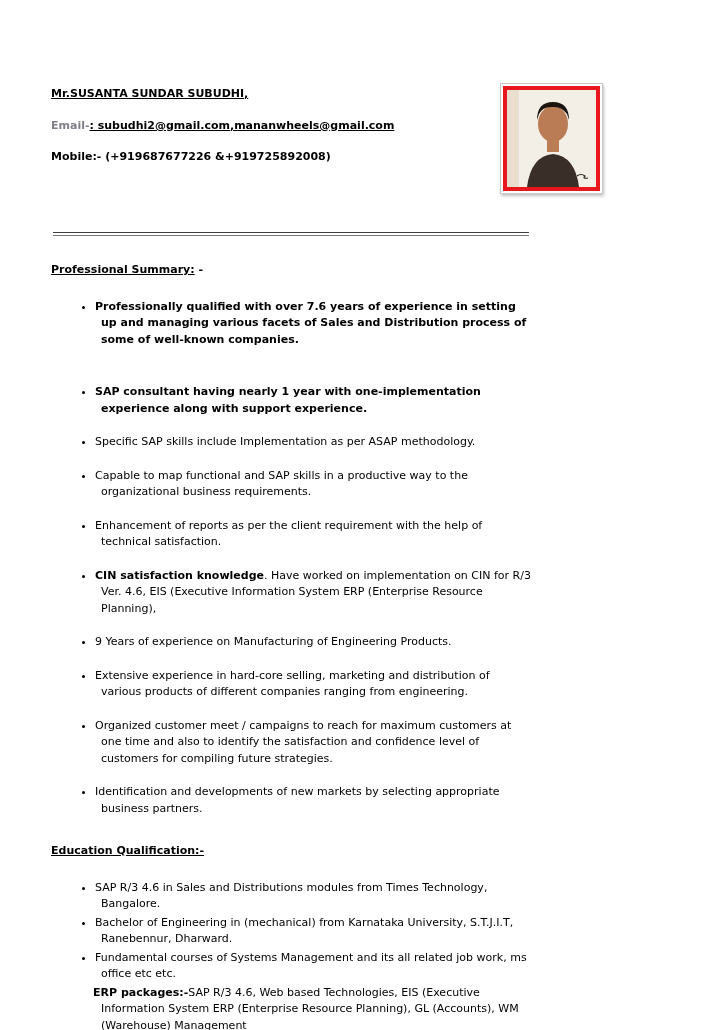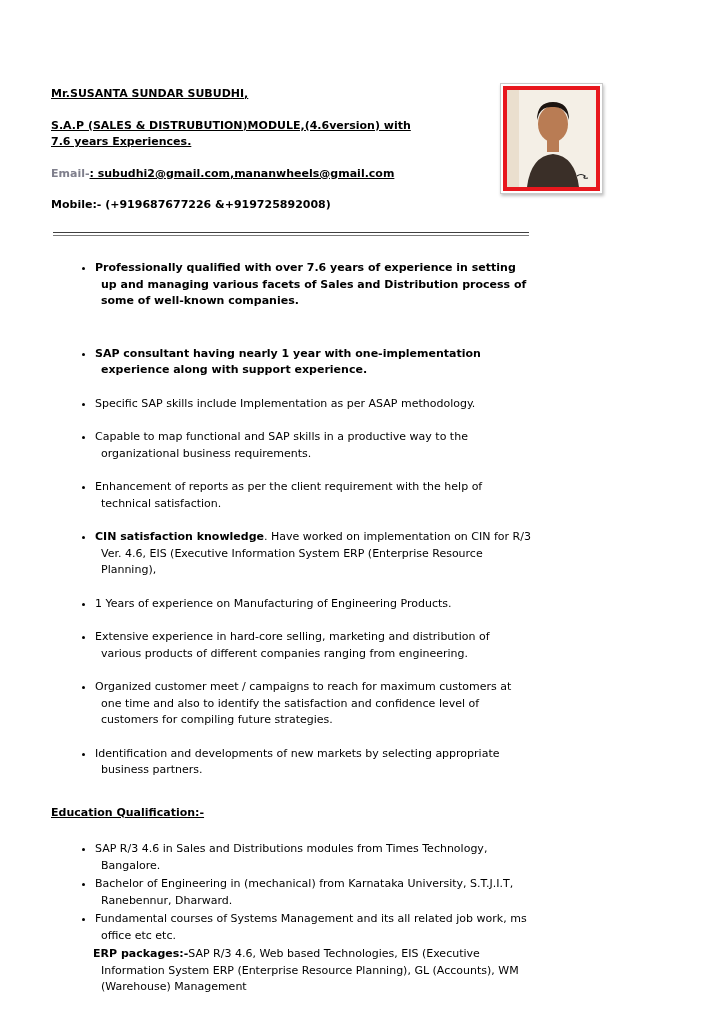--- a/index.html
+++ b/index.html
@@ -50,50 +50,50 @@
   .tech-line { margin: 0 0 0 42px; padding-left: 8px; text-indent: -8px; }
   .op-head { margin-top: 34px; margin-bottom: 8px; }
 </style>
 </head>
 <body>
 
 <div class="page">
 
   <div class="hdr">
     <p class="b u">Mr.SUSANTA SUNDAR SUBUDHI,</p>
-    <p class="b u">S.A.P (SALES &amp; DISTRUBUTION)MODULE,(4.6version)  with 7.6 years Experiences.</p>
     <p><span class="email-label">Email-</span><span class="b u">: subudhi2@gmail.com,mananwheels@gmail.com</span></p>
     <p class="b">Mobile:- (+919687677226 &amp;+919725892008)</p>
 
     <div class="photo-outer">
       <div class="photo-inner">
         <svg width="89" height="97" viewBox="0 0 89 97" xmlns="http://www.w3.org/2000/svg">
           <rect width="89" height="97" fill="#f4efe6"></rect>
           <rect x="0" y="0" width="12" height="97" fill="#eadfce"></rect>
           <ellipse cx="46" cy="34" rx="15" ry="18" fill="#b97c54"></ellipse>
           <path d="M30 30 Q30 12 46 12 Q62 12 62 30 L60 24 Q54 16 46 17 Q36 16 32 24 Z" fill="#1c1410"></path>
           <path d="M20 97 Q24 66 46 64 Q68 66 72 97 Z" fill="#3a2f28"></path>
           <rect x="40" y="50" width="12" height="12" fill="#b97c54"></rect>
           <path d="M70 86 q4 -3 8 0 q-3 3 3 2" stroke="#222" stroke-width="1.2" fill="none"></path>
         </svg>
       </div>
     </div>
   </div>
 
   <div class="divider"></div>
 
+  <p class="sec-head"><span class="u">Professional Summary:</span><span> -</span></p>
 
   <ul class="blist summary">
     <li class="gap"><span class="b">Professionally qualified with over 7.6 years of experience in setting up and managing various facets of Sales and Distribution process of some of well-known companies.</span><span></span></li>
     <li><span class="b">SAP consultant having nearly 1 year with one-implementation experience along with support experience.</span><span></span></li>
     <li><span class="b"></span><span>Specific SAP skills include Implementation as per ASAP methodology.</span></li>
     <li><span class="b"></span><span>Capable to map functional and SAP skills in a productive way to the organizational business requirements.</span></li>
     <li><span class="b"></span><span>Enhancement of reports as per the client requirement with the help of technical satisfaction.</span></li>
     <li><span class="b">CIN satisfaction knowledge</span><span>. Have worked on implementation on CIN for R/3 Ver. 4.6, EIS (Executive Information System ERP (Enterprise Resource Planning),</span></li>
-    <li><span class="b"></span><span>1 Years of experience on Manufacturing of Engineering Products.</span></li>
+    <li><span class="b"></span><span>9 Years of experience on Manufacturing of Engineering Products.</span></li>
     <li><span class="b"></span><span>Extensive experience in hard-core selling, marketing and distribution of various products of different companies ranging from engineering.</span></li>
     <li><span class="b"></span><span>Organized customer meet / campaigns to reach for maximum customers at one time and also to identify the satisfaction and confidence level of customers for compiling future strategies.</span></li>
     <li><span class="b"></span><span>Identification and developments of new markets by selecting appropriate business partners.</span></li>
   </ul>
 
   <p class="sec-head"><span class="u">Education Qualification:-</span></p>
 
   <ul class="blist edu">
     <li><span>SAP R/3 4.6 in Sales and Distributions modules from Times Technology, Bangalore.</span></li>
     <li><span>Bachelor of Engineering in (mechanical) from Karnataka University, S.T.J.I.T, Ranebennur, Dharward.</span></li>

